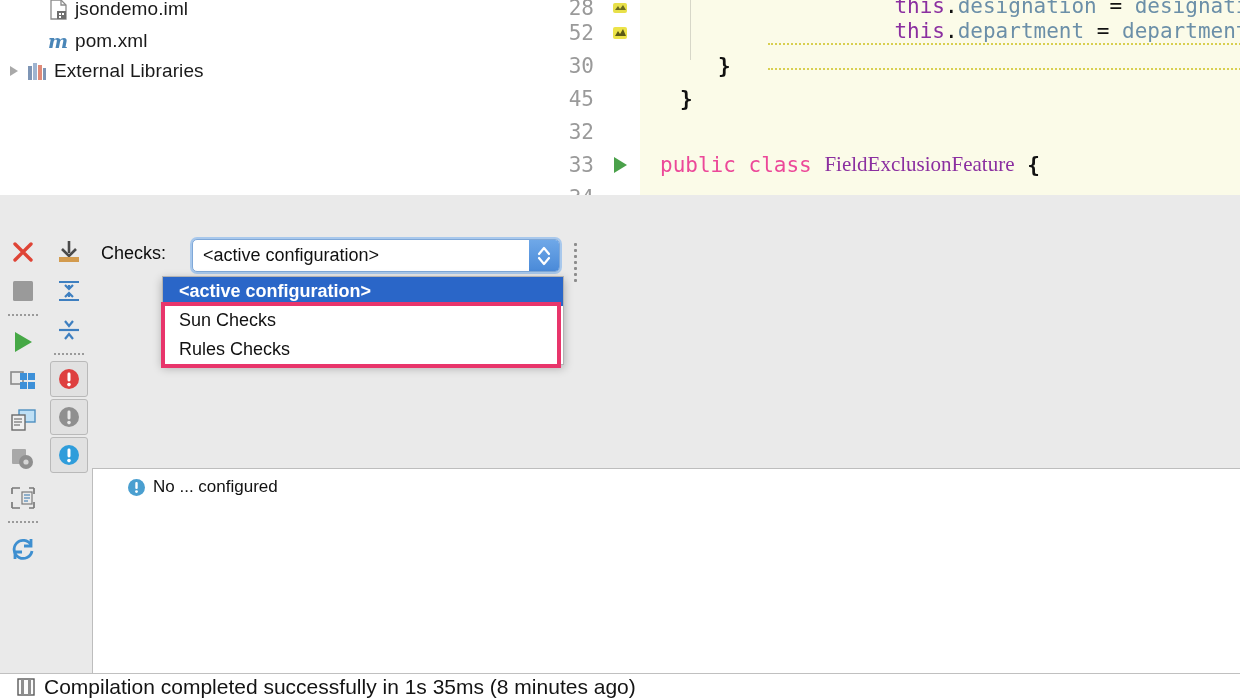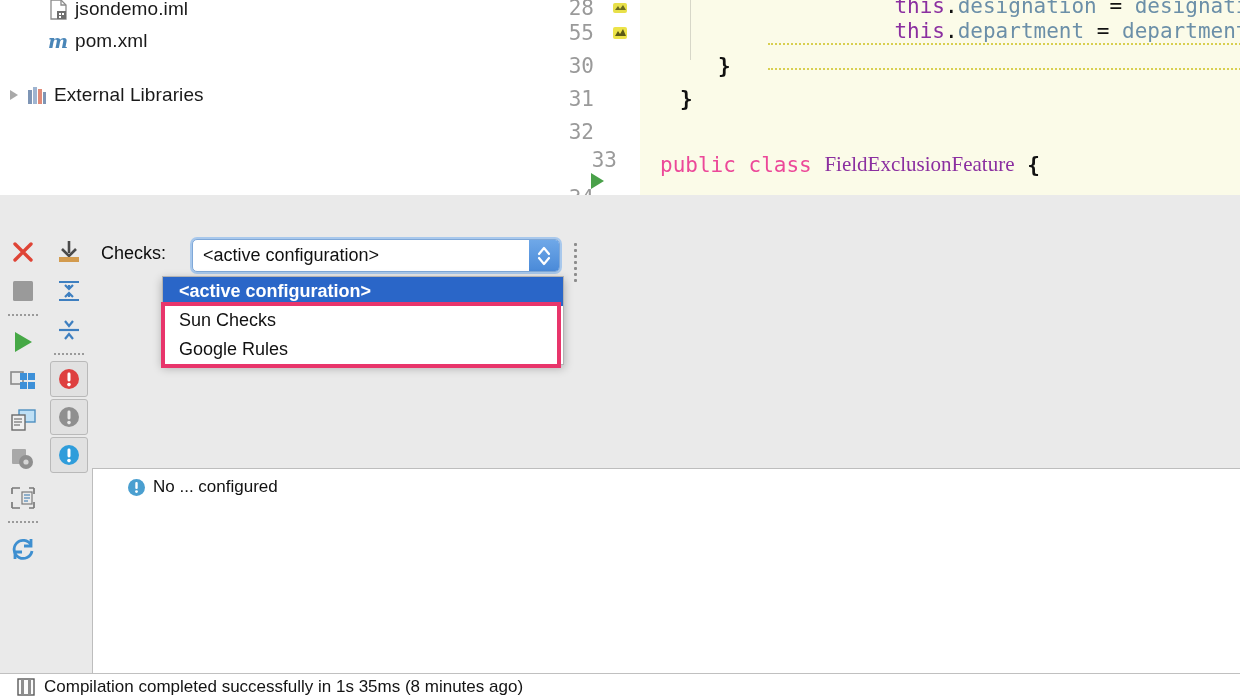--- a/index.html
+++ b/index.html
@@ -326,21 +326,21 @@
     display: flex;
     align-items: center;
   }
   .sb-icon {
     margin-left: 17px;
     margin-right: 9px;
     display: flex;
     align-items: center;
   }
   .sb-text {
-    font-size: 17px;
+    font-size: 21px;
     color: #141414;
     white-space: nowrap;
   }
 </style>
 </head>
 <body>
 
 <div id="app">
 
   <div class="top-region">
@@ -359,21 +359,21 @@
           </svg>
         </span>
         <span class="tree-label">jsondemo.iml</span>
       </div>
 
       <div class="tree-row" style="top:27px; left:46px;">
         <span class="tree-icon icon-m">m</span>
         <span class="tree-label">pom.xml</span>
       </div>
 
-      <div class="tree-row" style="top:57px; left:3px;margin-top:24px;">
+      <div class="tree-row" style="top:57px; left:3px;">
         <span class="tree-arrow">
           <svg width="11" height="12" viewBox="0 0 11 12">
               <path d="M1 1 L9 6 L1 11 Z" fill="#a9a9a9"></path>
             </svg>
         </span>
         <span class="tree-icon">
           <svg width="20" height="19" viewBox="0 0 20 19">
             <rect x="1" y="4" width="4" height="14" fill="#7e95b5"></rect>
             <rect x="6" y="1" width="4" height="17" fill="#9fb4d0"></rect>
             <rect x="11" y="3" width="4" height="15" fill="#e08a78"></rect>
@@ -395,45 +395,45 @@
           <span class="ln">28</span>
           <span class="gmark">
             <svg width="15" height="14" viewBox="0 0 15 14">
               <rect x="0" y="2" width="14" height="10" rx="2" fill="#e8e04a"></rect>
               <path d="M2 9 l3-4 2 3 3-4 3 5z" fill="#6b6b1e"></path>
             </svg>
           </span>
         </div>
 
         <div class="gutter-row" style="top:16px;">
-          <span class="ln">55</span>
+          <span class="ln">52</span>
           <span class="gmark">
             <svg width="15" height="14" viewBox="0 0 15 14">
               <rect x="0" y="1" width="14" height="12" rx="2" fill="#ece348"></rect>
               <path d="M2 10 l3-5 2 3 3-5 3 7z" fill="#5c5a14"></path>
             </svg>
           </span>
         </div>
 
         <div class="gutter-row" style="top:49px;">
           <span class="ln">30</span>
           <span class="gmark"></span>
         </div>
 
         <div class="gutter-row" style="top:82px;">
-          <span class="ln">31</span>
+          <span class="ln">45</span>
           <span class="gmark"></span>
         </div>
 
         <div class="gutter-row" style="top:115px;">
           <span class="ln">32</span>
           <span class="gmark"></span>
         </div>
 
-        <div class="gutter-row" style="top:148px;flex-direction:column;">
+        <div class="gutter-row" style="top:148px;">
           <span class="ln">33</span>
           <span class="gmark">
             <svg width="17" height="18" viewBox="0 0 17 18">
                 <path d="M2 1 L15 9 L2 17 Z" fill="#4aa14a"></path>
               </svg>
           </span>
         </div>
 
         <div class="gutter-row" style="top:181px;">
           <span class="ln">34</span>
@@ -610,21 +610,21 @@
       <i></i>
       <i></i>
       <i></i>
       <i></i>
       <i></i>
   </div>
 
   <div class="dropdown">
     <div class="dd-item selected">&lt;active configuration&gt;</div>
     <div class="dd-item">Sun Checks</div>
-    <div class="dd-item">Google Rules</div>
+    <div class="dd-item">Rules Checks</div>
   </div>
 
   <div class="annot-box"></div>
 
   <div class="statusbar">
     <span class="sb-icon">
       <svg width="18" height="18" viewBox="0 0 18 18">
         <rect x="1" y="1" width="16" height="16" fill="#fbfbfb" stroke="#5a5a5a" stroke-width="1.4"></rect>
         <rect x="4" y="1" width="3" height="16" fill="#8d8d8d"></rect>
         <rect x="11" y="1" width="3" height="16" fill="#8d8d8d"></rect>

